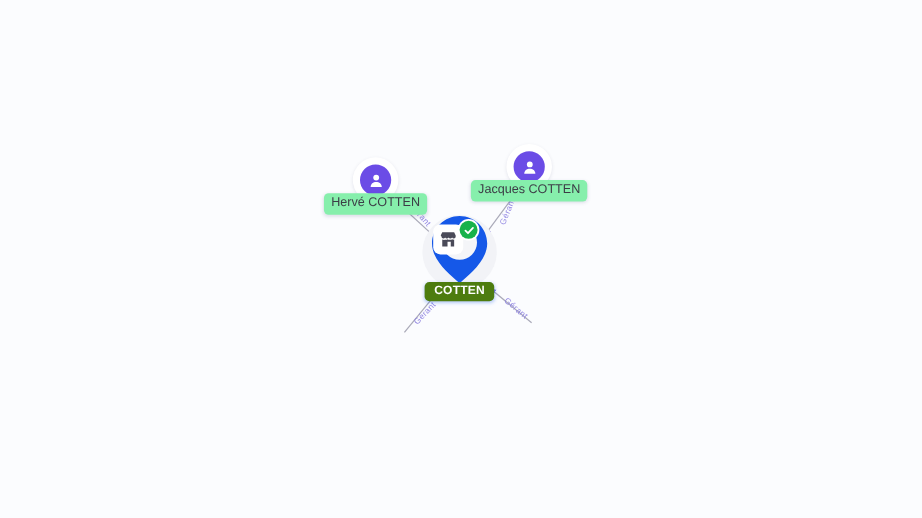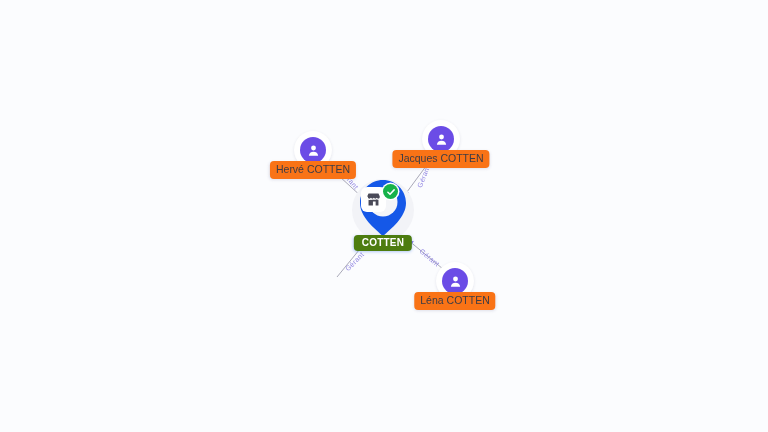--- a/index.html
+++ b/index.html
@@ -72,21 +72,21 @@
     align-items: center;
     justify-content: center;
   }
   .avatar-circle svg { display: block; }
 
   .name-pill {
     position: absolute;
     top: 30px;
     left: 50%;
     transform: translateX(-50%);
-    background: #f97316;
+    background: #86efac;
     border-radius: 4px;
     padding: 3px 6px 4px 6px;
     font-size: 10.5px;
     color: #3c3c46;
     white-space: nowrap;
     box-shadow: 0 1px 3px rgba(60, 60, 110, 0.14);
     line-height: 1.05;
   }
 
   
@@ -209,31 +209,20 @@
         <svg width="15" height="15" viewBox="0 0 24 24" fill="#ffffff">
           <circle cx="12" cy="8" r="3.9"></circle>
           <path d="M4.6 20.4c0-4.1 3.3-6.6 7.4-6.6s7.4 2.5 7.4 6.6z"></path>
         </svg>
       </div>
     </div>
     <div class="name-pill">Jacques COTTEN</div>
   </div>
 
 
-  <div class="person-node" style="left:455px; top:281px;">
-    <div class="avatar-ring">
-      <div class="avatar-circle">
-        <svg width="15" height="15" viewBox="0 0 24 24" fill="#ffffff">
-          <circle cx="12" cy="8" r="3.9"></circle>
-          <path d="M4.6 20.4c0-4.1 3.3-6.6 7.4-6.6s7.4 2.5 7.4 6.6z"></path>
-        </svg>
-      </div>
-    </div>
-    <div class="name-pill">Léna COTTEN</div>
-  </div>
 
   <div id="company-node" style="left:383px; top:213px;">
 
     <div class="company-halo"></div>
 
     <div class="pin-wrap">
       <svg width="56" height="62" viewBox="0 0 56 62">
         <path d="M28 3 C15.3 3 5 13.3 5 26 C5 40 20 52 28 59 C36 52 51 40 51 26 C51 13.3 40.7 3 28 3 Z" fill="#1558e8"></path>
         <circle cx="28" cy="25" r="14.5" fill="#f4f5f8"></circle>
       </svg>

